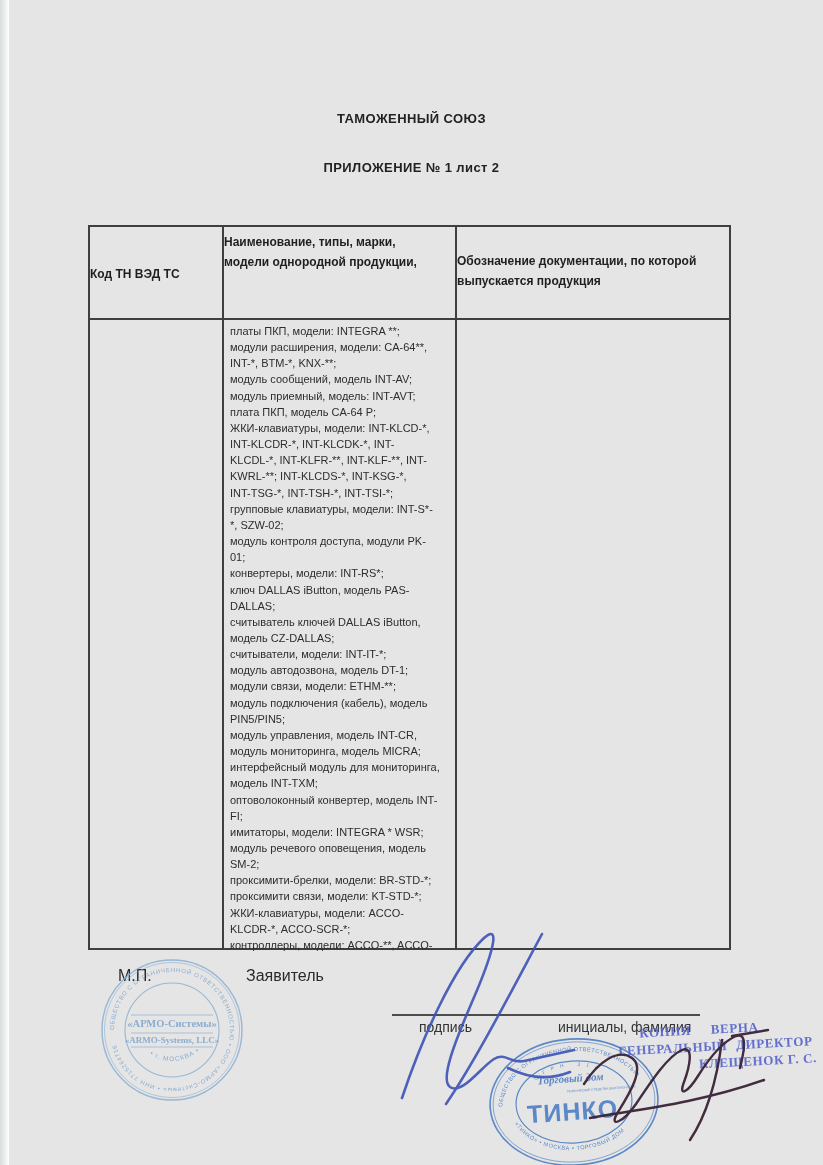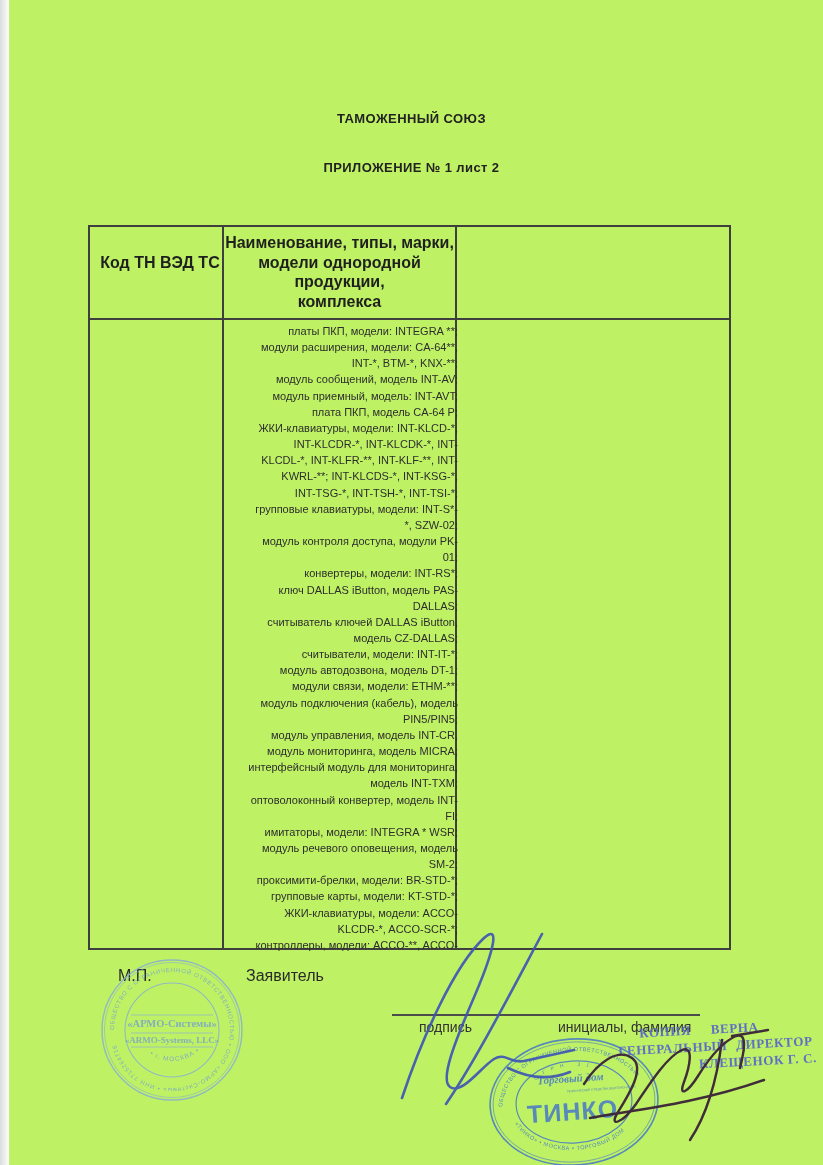--- a/index.html
+++ b/index.html
@@ -1,37 +1,37 @@
 <!DOCTYPE html>
 <html><head>
 <meta charset="utf-8">
 <style>
   html,body{margin:0;padding:0;background:#9c9c9c;}
   .page{
     position:relative;width:823px;height:1165px;margin:0 auto;
-    background:#bef264;overflow:hidden;
+    background:#e5e5e5;overflow:hidden;
     font-family:"Liberation Sans", sans-serif;color:#2e2e2e;
   }
   .page::before{ 
     content:"";position:absolute;left:0;top:0;width:9px;height:100%;
     background:linear-gradient(90deg,#d9dedc,#f2f4f3 70%,#ffffff);
   }
   .title{position:absolute;left:0;right:0;text-align:center;
     font-weight:bold;font-size:13px;letter-spacing:.4px;color:#222;}
   
   .tbl{position:absolute;left:88px;top:225px;width:643px;height:725px;
     border:2px solid #3f3f3f;box-sizing:border-box;}
   .vline{position:absolute;top:0;bottom:0;width:1.6px;background:#3f3f3f;}
   .hline{position:absolute;left:0;right:0;height:1.6px;background:#3f3f3f;}
-  .hcell{position:absolute;font-weight:bold;font-size:16px;color:#1f1f1f;
-    text-align:center;}
+  .hcell{position:absolute;font-weight:bold;font-size:12px;color:#1f1f1f;
+    }
   .hcell .ln{line-height:19.5px;}
   .bodytext{position:absolute;left:140px;top:96px;width:228px;
     font-size:11px;color:#2d2d2d;}
-  .bodytext .ln{line-height:16.15px;white-space:nowrap;text-align:right;}
+  .bodytext .ln{line-height:16.15px;white-space:nowrap;}
   
   .flabel{position:absolute;font-size:16px;color:#2a2a2a;}
   .sig-rule{position:absolute;left:392px;top:1014px;width:308px;height:1.5px;background:#4c4c4c;}
   .caption{position:absolute;font-size:14px;color:#333;margin-left:15px;}
   .name-block{position:absolute;left:515px;top:965px;width:180px;
     text-align:center;font-size:12.5px;color:#2a2a2a;line-height:17px;}
   
   .stamp-armo{position:absolute;left:99px;top:957px;opacity:.85;}
   .stamp-tinko{position:absolute;left:486px;top:1036px;transform:rotate(-4deg);opacity:.9;}
   .copy-stamp{position:absolute;left:614px;top:1020px;width:220px;
@@ -49,25 +49,28 @@
 <div class="page">
 
   <div class="title" style="top:111px">ТАМОЖЕННЫЙ СОЮЗ</div>
   <div class="title" style="top:160px">ПРИЛОЖЕНИЕ № 1 лист 2</div>
 
   <div class="tbl">
     <div class="vline" style="left:132px"></div>
     <div class="vline" style="left:365px"></div>
     <div class="hline" style="top:91px"></div>
 
-    <div class="hcell" style="left:0;top:27px;width:140px">Код ТН ВЭД ТС</div>
+    <div class="hcell" style="left:0;top:40px;width:140px">Код ТН ВЭД ТС</div>
     <div class="hcell" style="left:134px;top:6px;width:231px">
         <div class="ln">Наименование, типы, марки,</div>
         <div class="ln">модели однородной продукции,</div>
-        <div class="ln">комплекса</div>
+      </div>
+    <div class="hcell" style="left:367px;top:25px;width:272px">
+        <div class="ln">Обозначение документации, по которой</div>
+        <div class="ln">выпускается продукция</div>
       </div>
 
     <div class="bodytext">
         <div class="ln">платы ПКП, модели: INTEGRA **;</div>
         <div class="ln">модули расширения, модели: CA-64**,</div>
         <div class="ln">INT-*, BTM-*, KNX-**;</div>
         <div class="ln">модуль сообщений, модель INT-AV;</div>
         <div class="ln">модуль приемный, модель: INT-AVT;</div>
         <div class="ln">плата ПКП, модель CA-64 P;</div>
         <div class="ln">ЖКИ-клавиатуры, модели: INT-KLCD-*,</div>
@@ -92,21 +95,21 @@
         <div class="ln">модуль управления, модель INT-CR,</div>
         <div class="ln">модуль мониторинга, модель MICRA;</div>
         <div class="ln">интерфейсный модуль для мониторинга,</div>
         <div class="ln">модель INT-TXM;</div>
         <div class="ln">оптоволоконный конвертер, модель INT-</div>
         <div class="ln">FI;</div>
         <div class="ln">имитаторы, модели: INTEGRA * WSR;</div>
         <div class="ln">модуль речевого оповещения, модель</div>
         <div class="ln">SM-2;</div>
         <div class="ln">проксимити-брелки, модели: BR-STD-*;</div>
-        <div class="ln">групповые карты, модели: KT-STD-*;</div>
+        <div class="ln">проксимити связи, модели: KT-STD-*;</div>
         <div class="ln">ЖКИ-клавиатуры, модели: ACCO-</div>
         <div class="ln">KLCDR-*, ACCO-SCR-*;</div>
         <div class="ln">контроллеры, модели: ACCO-**, ACCO-</div>
       </div>
   </div>
 
   <div class="flabel" style="left:118px;top:967px">М.П.</div>
   <div class="flabel" style="left:246px;top:967px">Заявитель</div>
 
   <div class="sig-rule"></div>

